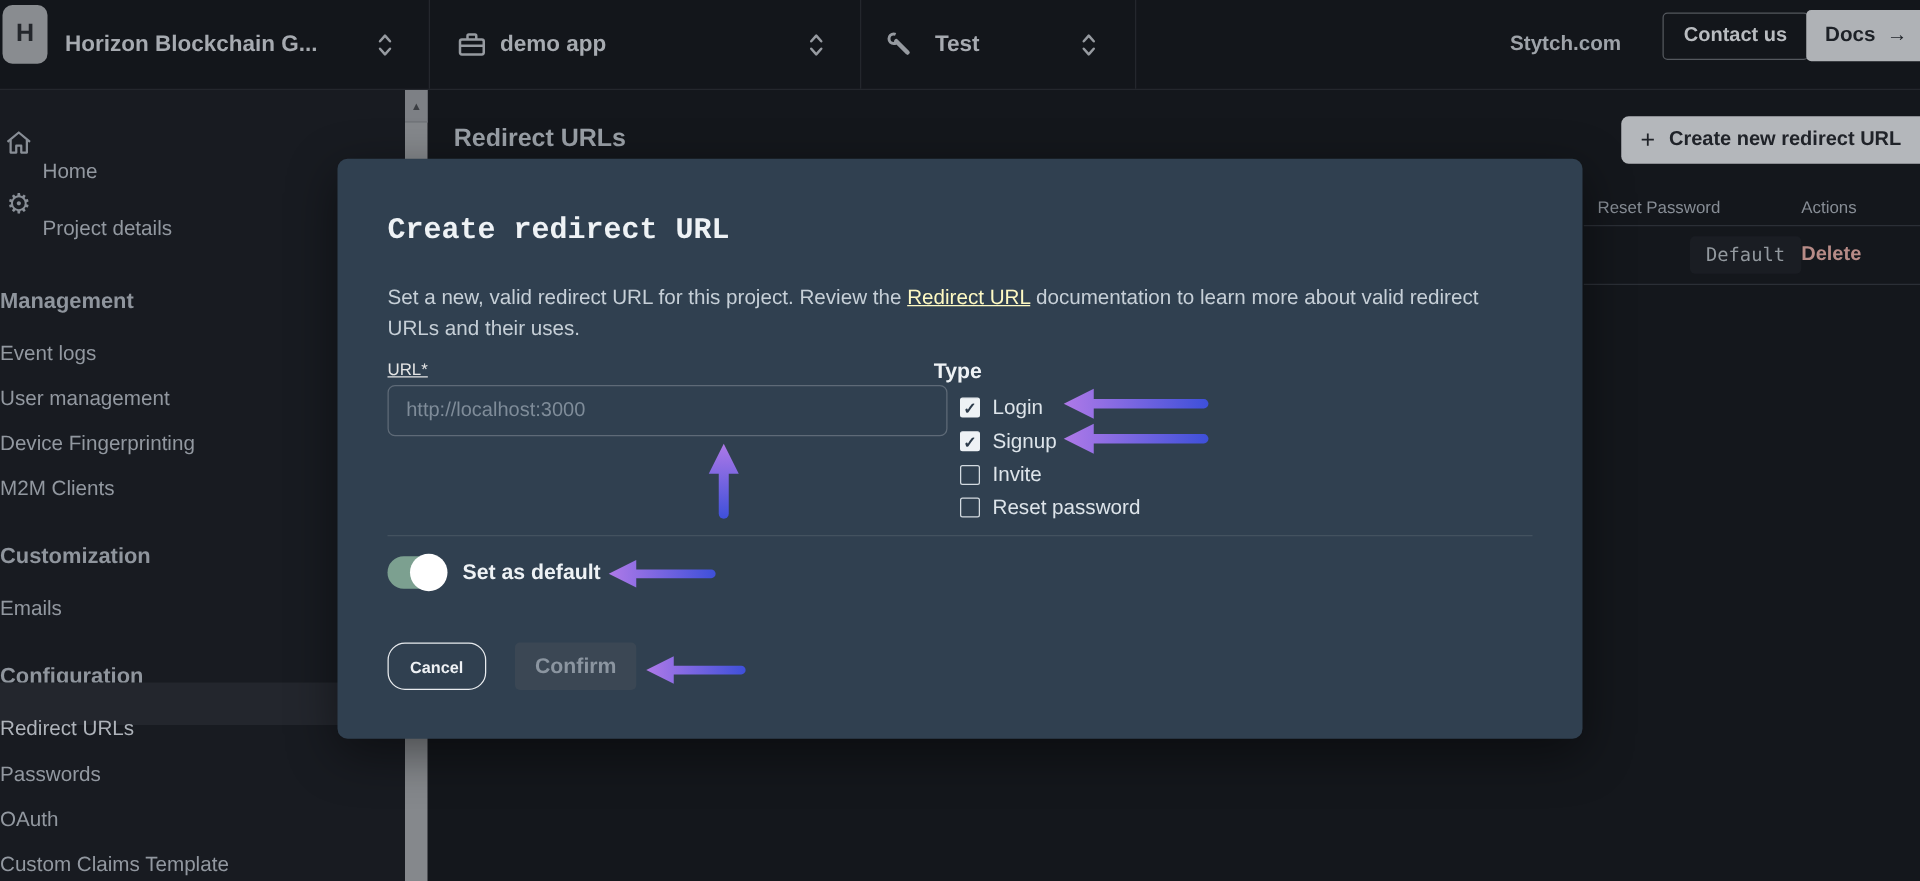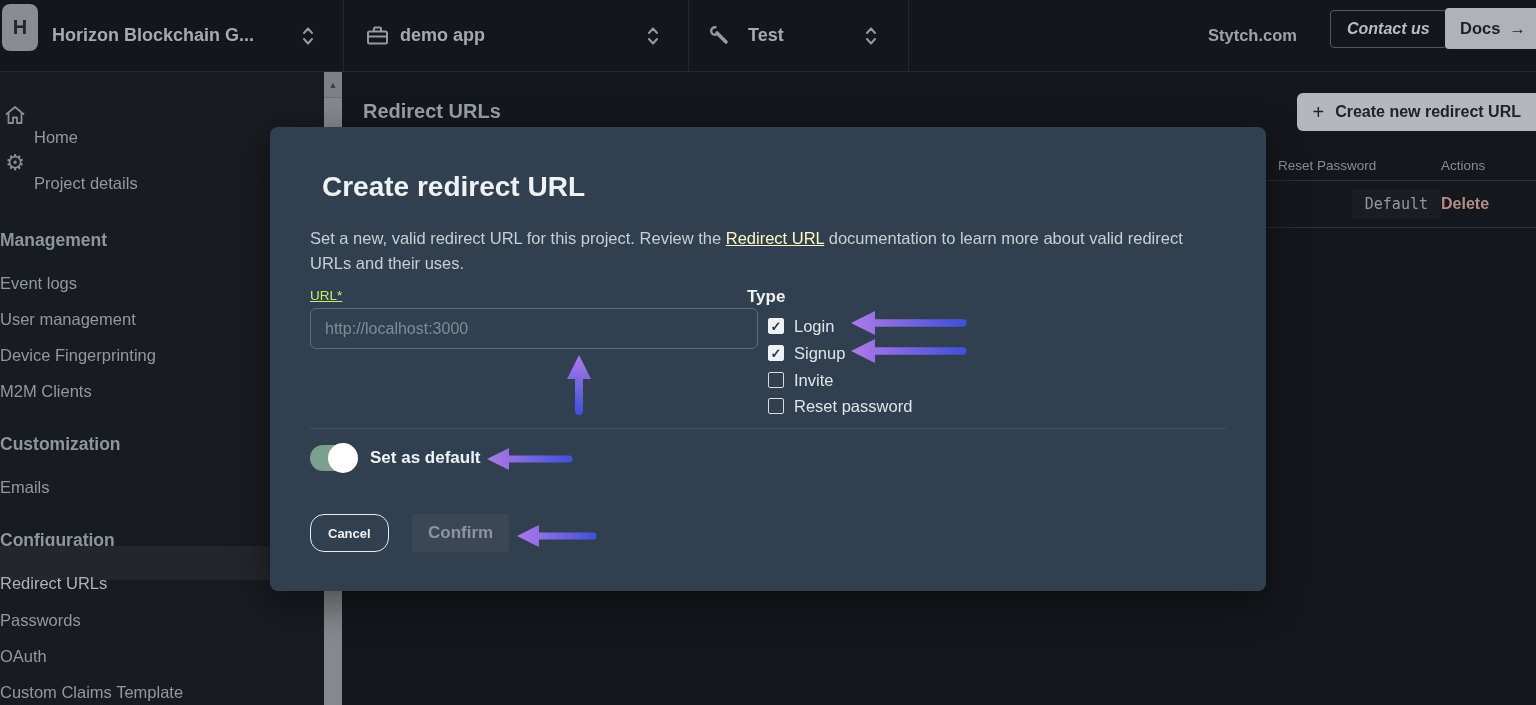--- a/index.html
+++ b/index.html
@@ -78,24 +78,24 @@
     font-family:"DejaVu Sans Mono", monospace; font-size:15px; color:#93999f;
   }
   .delete-link { font-weight:bold; font-size:16px; color:#b78b87; cursor:pointer; }
   .tf-h2 { padding-left:0; }
   
   .modal {
     position:absolute; left:270px; top:127px; width:996px; height:464px;
     background:#304050; border-radius:8px; z-index:50;
     box-shadow:0 12px 40px rgba(0,0,0,.45);
   }
-  .modal-title { position:absolute; left:52px; top:44px; font-size:28px; font-weight:bold; color:#eef2f5; }
+  .modal-title { position:absolute; left:40px; top:44px; font-size:24px; font-weight:bold; color:#eef2f5;font-family:Liberation Mono, monospace; }
   .modal-desc { position:absolute; left:40px; top:99px; width:885px; font-size:16.5px; line-height:25px; color:#c6cfd7; }
   .modal-desc a { color:#fef9c3; text-decoration:underline; cursor:pointer; }
-  .field-label { position:absolute; left:40px; top:161px; font-size:13.5px; color:#bef264;text-decoration:underline; }
+  .field-label { position:absolute; left:40px; top:161px; font-size:13.5px; color:#e5e5e5;text-decoration:underline; }
   .url-input {
     position:absolute; left:40px; top:181px; width:448px; height:41px;
     background:transparent; border:1px solid #5e6a77; border-radius:6px;
     padding:0 14px; font-family:"Liberation Sans", sans-serif; font-size:16px; color:#dfe6ec;
   }
   .url-input::placeholder { color:#7f8c99; }
   .type-label { position:absolute; left:477px; top:160px; font-size:17px; font-weight:bold; color:#eef2f5; }
   .cb-row { position:absolute; left:498px; height:22px; display:flex; align-items:center; gap:10px;
     font-size:16.5px; color:#dde4ea; cursor:pointer; }
   .cb-box {
@@ -166,21 +166,21 @@
   <div class="tb-label" style="left:748px;">Test</div>
   <div class="tb-icon" style="left:864px;">
     <svg class="updown" viewBox="0 0 14 22" fill="none" stroke="#969aa0" stroke-width="2" stroke-linecap="round" stroke-linejoin="round">
         <path d="M3 8 L7 3.5 L11 8"></path>
         <path d="M3 14 L7 18.5 L11 14"></path>
       </svg>
   </div>
   <div class="tb-divider" style="left:908px;"></div>
 
   <div class="tb-label tb-right-link" style="left:1208px; font-size:16.5px; color:#9ea3a9;">Stytch.com</div>
-  <button class="btn-outline" style="left:1330px;font-style:italic;">Contact us</button>
+  <button class="btn-outline" style="left:1330px;">Contact us</button>
   <button class="btn-docs" style="left:1445px;">
     <span>Docs</span>
     <span>→</span>
   </button>
 </div>
 
 <nav class="sidebar">
   <div class="side-item with-icon" style="top:28px; height:34px;">
     <span class="s-icon">
       <svg width="22" height="20" viewBox="0 0 22 20" fill="none" stroke="#888e96" stroke-width="1.8" stroke-linejoin="round">

